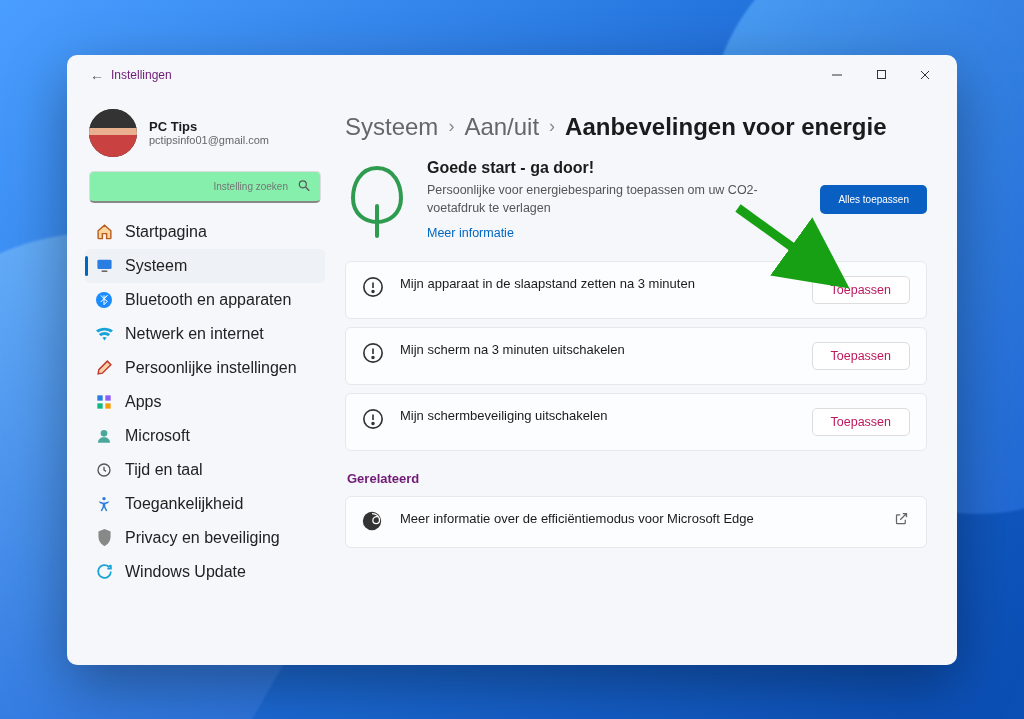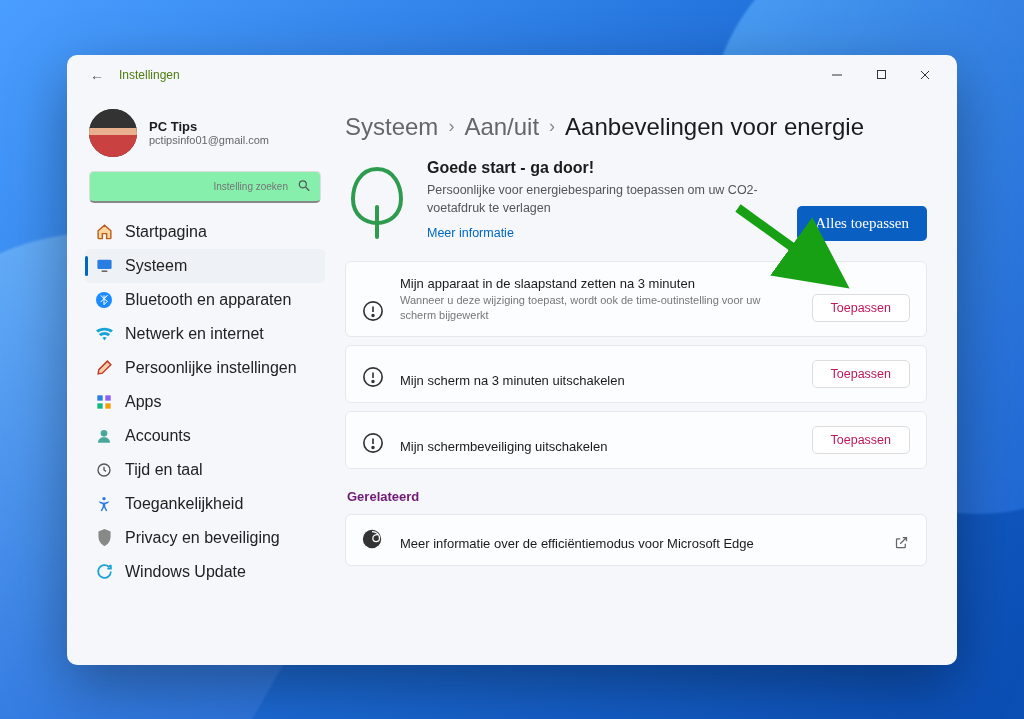--- a/index.html
+++ b/index.html
@@ -19,21 +19,21 @@
   background: #f5f7fb;
   border-radius: 10px;
   box-shadow: 0 20px 60px rgba(0,0,0,0.35);
   display: flex; flex-direction: column;
   overflow: hidden; position: relative; z-index: 2;
 }
 .titlebar {
   height: 40px; display: flex; align-items: center; padding: 0 10px 0 16px;
 }
 .titlebar .back { width: 28px; text-align: center; color: #555; cursor: pointer; font-size: 14px; }
-.titlebar .title { font-size: 12px; color: #4d7c0f; margin-left: 8px; }
+.titlebar .title { font-size: 12px; color: #701a75; }
 .win-controls { margin-left: auto; display: flex; }
 .win-controls .ctl { width: 44px; height: 32px; display: flex; align-items: center; justify-content: center; color: #333; font-size: 12px; cursor: pointer; }
 
 .window-body { flex: 1; display: flex; min-height: 0; }
 
 .sidebar { width: 270px; padding: 8px 12px 12px 18px; }
 .profile { display: flex; align-items: center; gap: 12px; margin: 6px 0 14px 4px; }
 .avatar { width: 48px; height: 48px; border-radius: 50%; background: #222; position: relative; overflow: hidden; }
 .avatar::before { content:""; position:absolute; inset:0; background: linear-gradient(#333 0 40%, #e8b08e 40% 55%, #c94141 55% 100%); }
 .profile-text .name { font-size: 13px; font-weight: 600; color: #1b1b1b; }
@@ -53,37 +53,37 @@
   font-size: 16px; color: #222;
 }
 .nav-item.active { background: #eef1f6; position: relative; }
 .nav-item.active::before { content:""; position:absolute; left:0; top:7px; bottom:7px; width:3px; background:#0067c0; border-radius:3px; }
 .nav-icon { width: 18px; height: 18px; display: flex; align-items: center; justify-content: center; }
 
 .content { flex: 1; padding: 18px 30px 20px 8px; overflow-y: auto; }
 .breadcrumbs { font-size: 24px; color: #666; margin-bottom: 18px; display: flex; flex-wrap: wrap; gap: 10px; align-items: center; }
 .breadcrumbs .crumb { cursor: pointer; }
 .breadcrumbs .sep { color: #888; font-size: 18px; }
-.breadcrumbs .current { font-weight: 400; color: #1b1b1b; }
-
-.hero { display: flex; gap: 18px; align-items: flex-end; margin-bottom: 20px; }
+.breadcrumbs .current { font-weight: 700; color: #1b1b1b; }
+
+.hero { display: flex; gap: 18px; align-items: center; margin-bottom: 20px; }
 .leaf-icon { width: 64px; height: 80px; }
 .hero-text { flex: 1; }
 .hero-text h2 { font-size: 16px; font-weight: 700; color: #1b1b1b; margin-bottom: 4px; }
 .hero-text p { font-size: 12.5px; color: #555; line-height: 1.45; margin-bottom: 6px; max-width: 360px; }
 .hero-text a { font-size: 12.5px; color: #0067c0; text-decoration: none; }
 .apply-all {
   background: #0a5fc2; color: #fff; border: none; border-radius: 5px;
-  padding: 9px 18px; font-size: 15px; cursor: pointer; font-family: Liberation Serif, serif;
+  padding: 9px 18px; font-size: 10px; cursor: pointer;
 }
 
 .card {
   background: #fcfdfe; border: 1px solid #e8e8ec; border-radius: 6px;
   padding: 14px 16px; margin-bottom: 8px;
-  display: flex; align-items: flex-end; gap: 16px;
+  display: flex; align-items: flex-start; gap: 16px;
 }
 .card .info-icon { width: 22px; height: 22px; flex-shrink: 0; }
 .card .card-text { flex: 1; }
 .card .card-text .ct-title { font-size: 13px; color: #1b1b1b; }
 .card .card-text .ct-sub { font-size: 11px; color: #777; margin-top: 2px; line-height: 1.35; }
 .card .btn {
   background: #fff; border: 1px solid #ddd; border-radius: 5px;
   padding: 6px 18px; font-size: 12.5px; cursor: pointer; color: #be185d;
 }
 .card .ext-icon { width: 16px; height: 16px; color: #666; }
@@ -198,21 +198,21 @@
             </span>
           <span>Apps</span>
         </div>
         <div class="nav-item">
           <span class="nav-icon">
               <svg width="16" height="16" viewBox="0 0 24 24" fill="#4aa89a">
                 <circle cx="12" cy="8" r="5"></circle>
                 <path d="M3 22c0-5 4-8 9-8s9 3 9 8z"></path>
               </svg>
             </span>
-          <span>Accounts</span>
+          <span>Microsoft</span>
         </div>
         <div class="nav-item">
           <span class="nav-icon">
               <svg width="16" height="16" viewBox="0 0 24 24" fill="none" stroke="#555" stroke-width="2">
                 <circle cx="12" cy="12" r="9"></circle>
                 <path d="M12 7v5l3 2"></path>
               </svg>
             </span>
           <span>Tijd en taal</span>
         </div>
@@ -272,21 +272,20 @@
       <div class="card">
         <span class="info-icon">
           <svg width="22" height="22" viewBox="0 0 24 24" fill="none" stroke="#333" stroke-width="1.8">
               <circle cx="12" cy="12" r="10"></circle>
               <line x1="12" y1="7" x2="12" y2="13"></line>
               <circle cx="12" cy="17" r="1" fill="#333"></circle>
             </svg>
         </span>
         <div class="card-text">
           <div class="ct-title">Mijn apparaat in de slaapstand zetten na 3 minuten</div>
-          <div class="ct-sub">Wanneer u deze wijziging toepast, wordt ook de time-outinstelling voor uw scherm bijgewerkt</div>
         </div>
         <button class="btn">Toepassen</button>
       </div>
 
       <div class="card">
         <span class="info-icon">
           <svg width="22" height="22" viewBox="0 0 24 24" fill="none" stroke="#333" stroke-width="1.8">
               <circle cx="12" cy="12" r="10"></circle>
               <line x1="12" y1="7" x2="12" y2="13"></line>
               <circle cx="12" cy="17" r="1" fill="#333"></circle>

